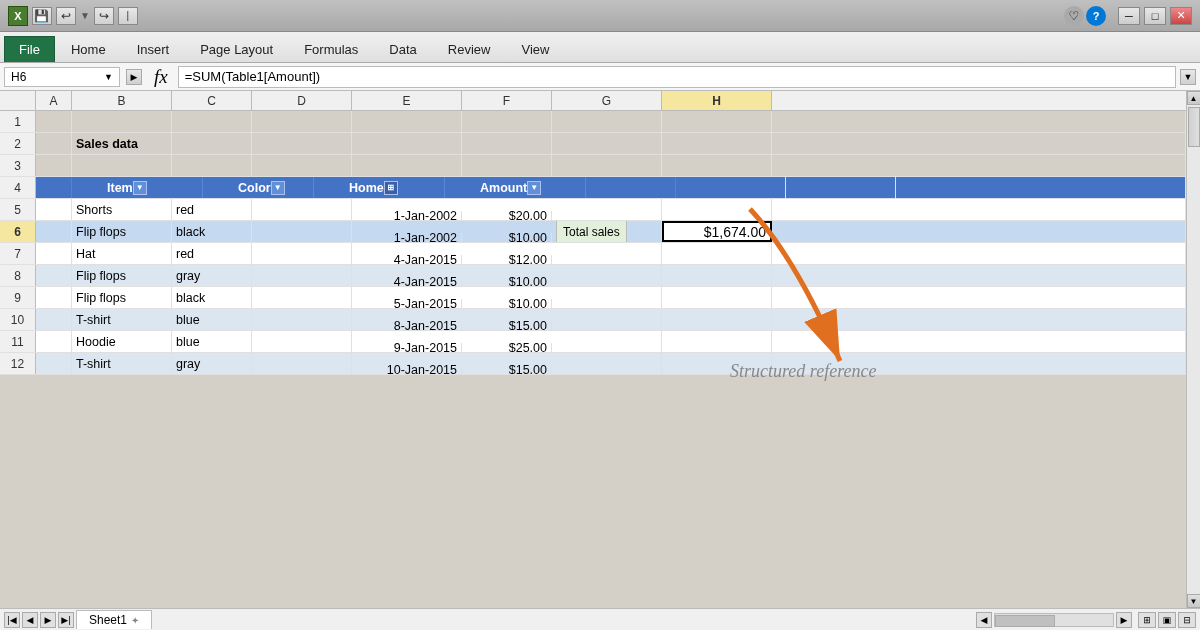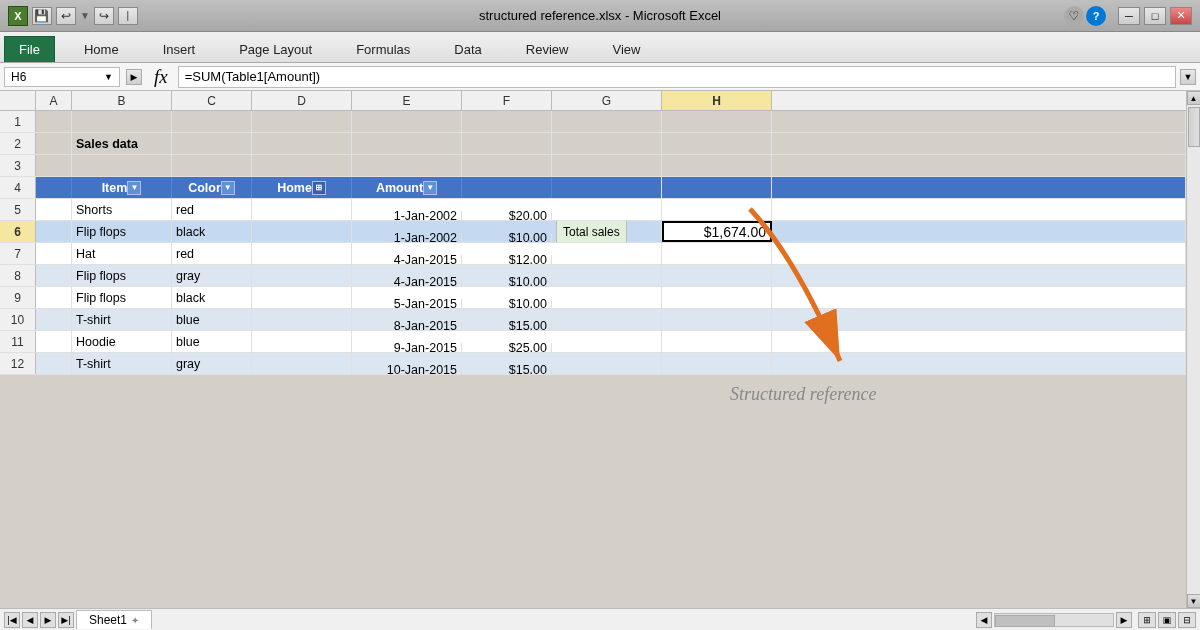--- a/index.html
+++ b/index.html
@@ -81,21 +81,21 @@
     
     .ribbon {
       background: linear-gradient(to bottom, #f0f0f0, #e0e0e0);
       border-bottom: 1px solid #aaa;
     }
     .ribbon-tabs {
       display: flex;
       align-items: flex-end;
       height: 30px;
       padding-left: 4px;
-      gap: 14px;
+      gap: 1px;
     }
     .ribbon-tab {
       padding: 4px 14px;
       font-size: 13px;
       cursor: pointer;
       border: 1px solid transparent;
       border-bottom: none;
       background: transparent;
       color: #222;
       height: 26px;
@@ -227,21 +227,22 @@
     
     .table-header-cell {
       background: #4472c4;
       color: white;
       font-weight: bold;
       font-size: 12.5px;
       border-right: 1px solid #5588dd;
       padding: 0 4px;
       display: flex;
       align-items: center;
-      justify-content: center;
+      justify-content: flex-start;
+      margin-left: 31px;
     }
     .filter-btn {
       width: 14px;
       height: 14px;
       background: #6090d8;
       border: 1px solid #aac0f0;
       display: flex;
       align-items: center;
       justify-content: center;
       font-size: 8px;
@@ -315,21 +316,20 @@
       cursor: pointer;
     }
 
     
     .structured-ref-text {
       position: absolute;
       font-family: 'Georgia', serif;
       font-style: italic;
       font-size: 18px;
       color: #888;
-      margin-top: 23px;
     }
 
     .main-area {
       display: flex;
       flex: 1;
       position: relative;
     }
     .spreadsheet-main {
       flex: 1;
       display: flex;
@@ -353,21 +353,20 @@
 
   <div class="title-bar" style="position:relative;">
     <div class="title-bar-left">
       <div class="tb-icon">X</div>
       <div class="tb-btn">💾</div>
       <div class="tb-btn">↩</div>
       <div style="font-size:10px;color:#555;">▼</div>
       <div class="tb-btn">↪</div>
       <div class="tb-btn" style="font-size:10px;">|</div>
     </div>
-    <div class="title-bar-center">structured reference.xlsx - Microsoft Excel</div>
     <div class="title-bar-right">
       <div style="display:flex;align-items:center;gap:2px;margin-right:8px;">
         <div style="width:20px;height:20px;background:#aaa;border-radius:50%;display:flex;align-items:center;justify-content:center;font-size:12px;cursor:pointer;">♡</div>
         <div style="width:20px;height:20px;background:#0078d7;border-radius:50%;display:flex;align-items:center;justify-content:center;font-size:11px;color:white;font-weight:bold;cursor:pointer;">?</div>
       </div>
       <div class="win-btn">─</div>
       <div class="win-btn">□</div>
       <div class="win-btn close">✕</div>
     </div>
   </div>

